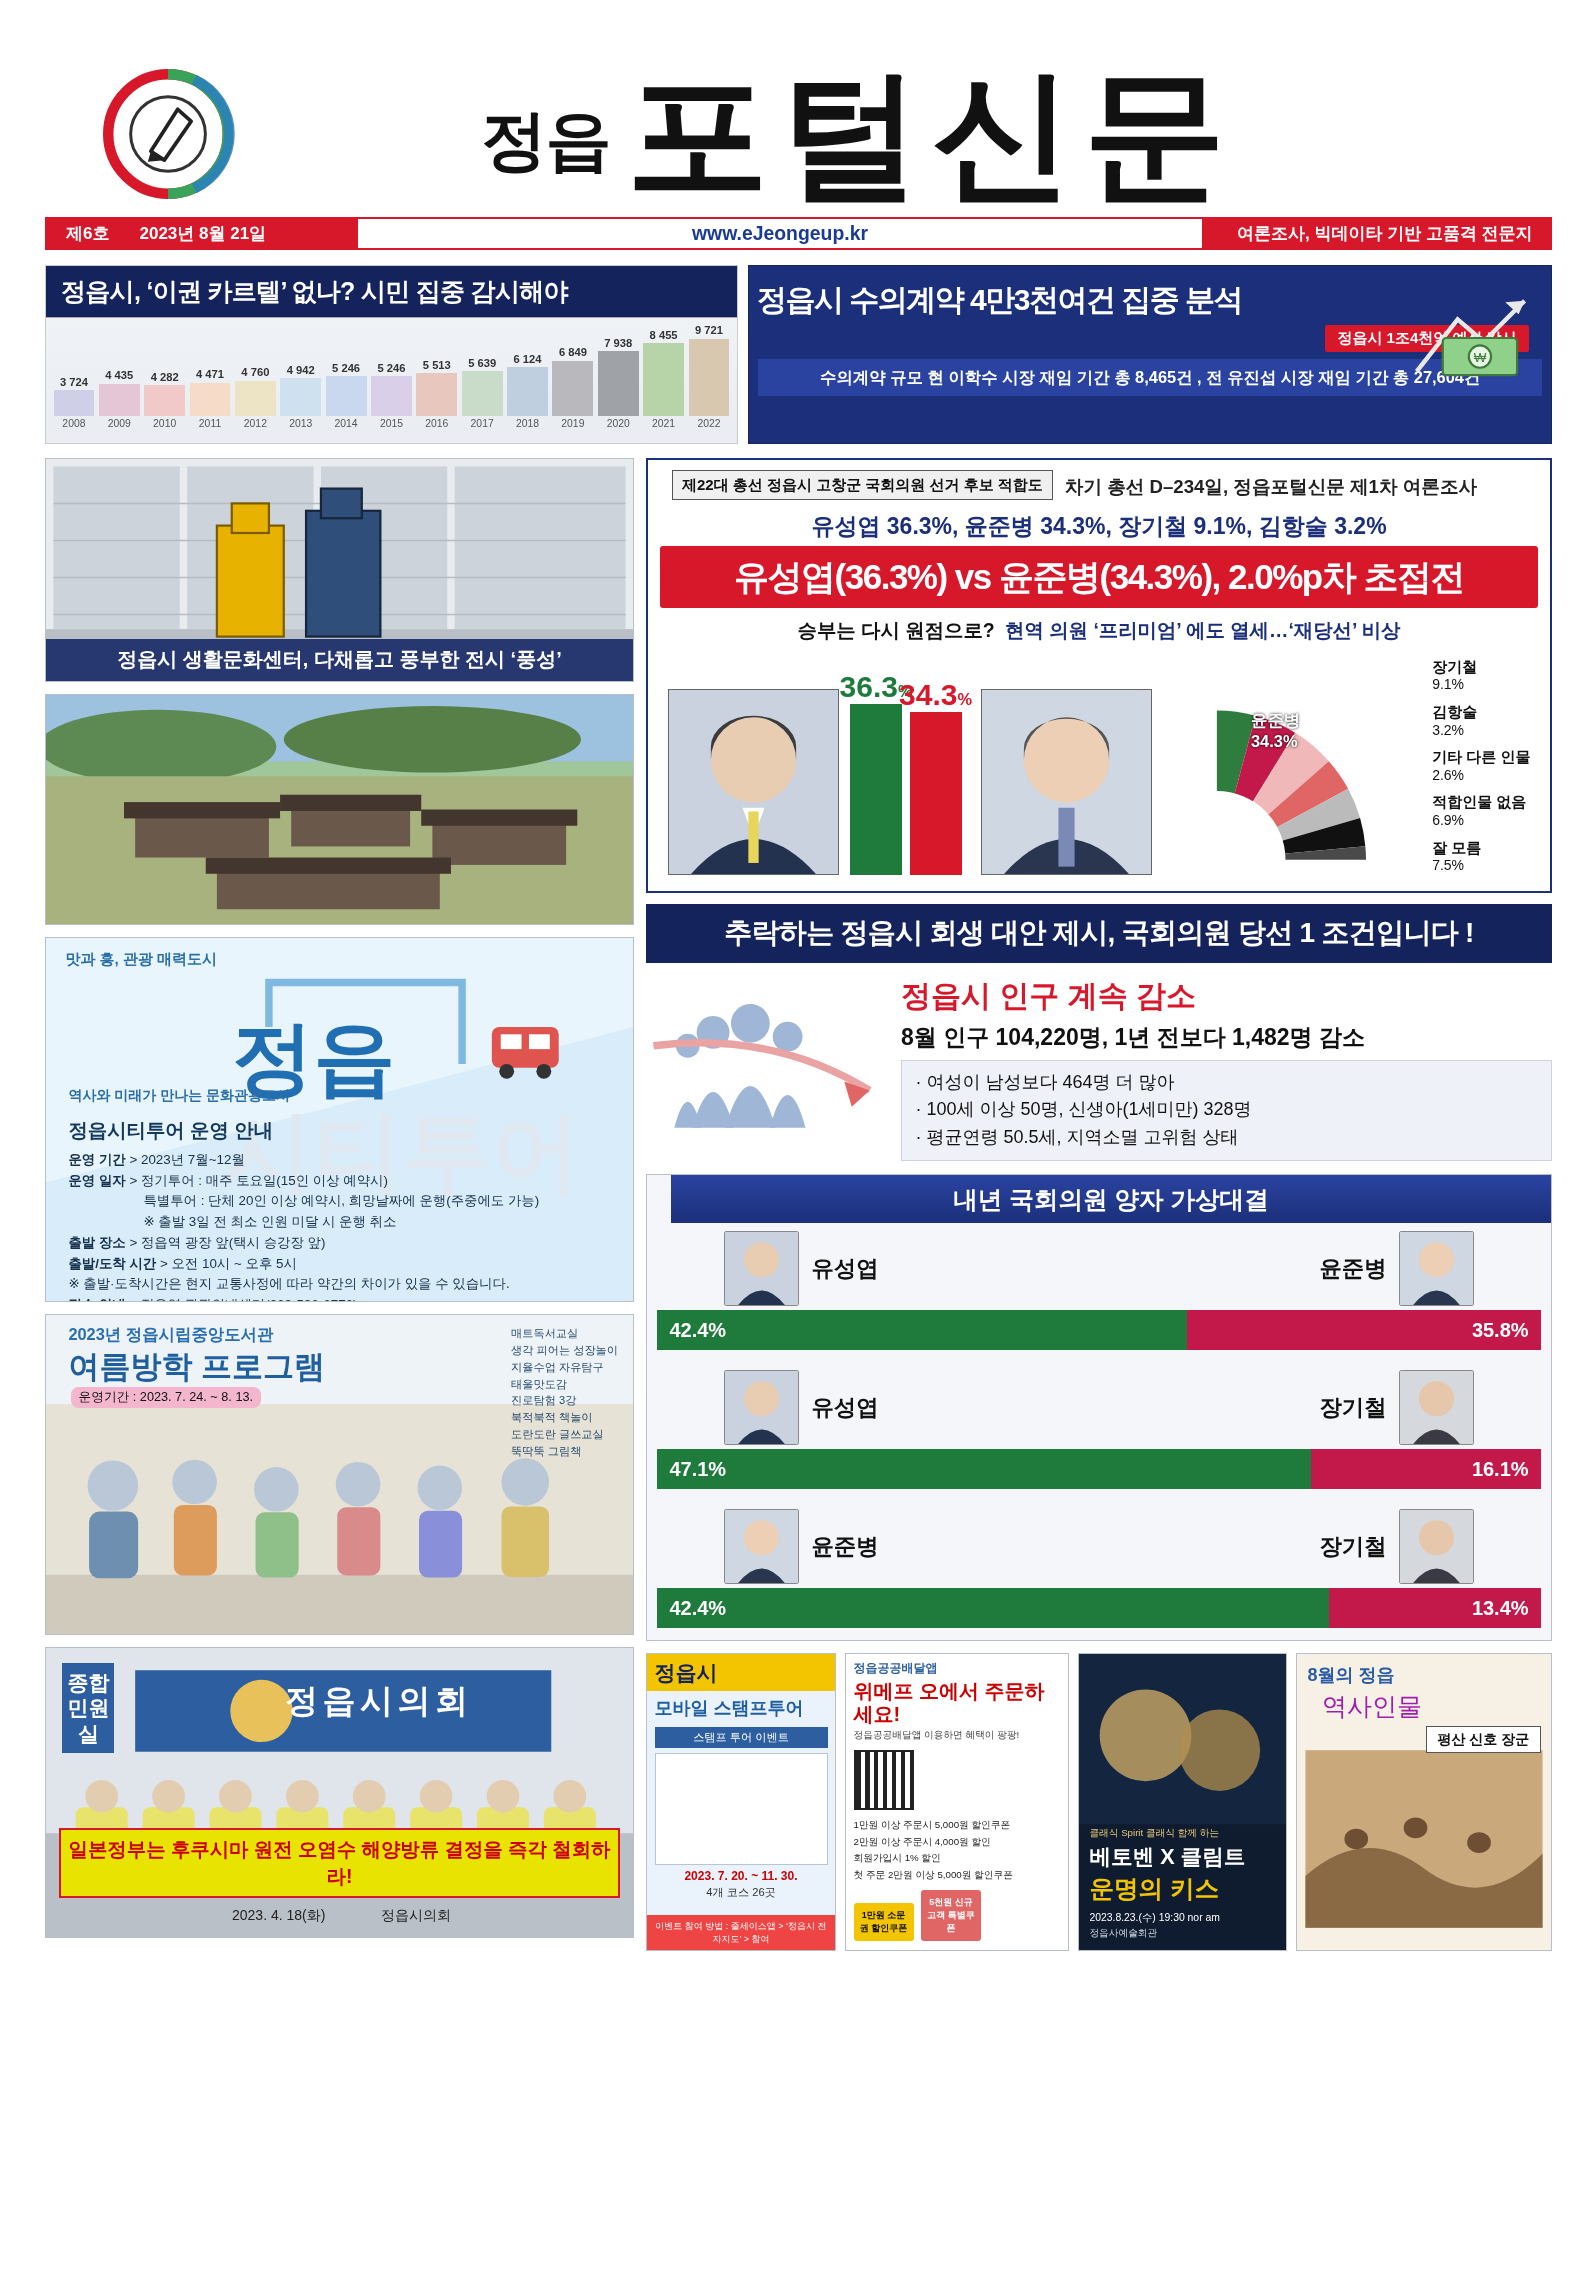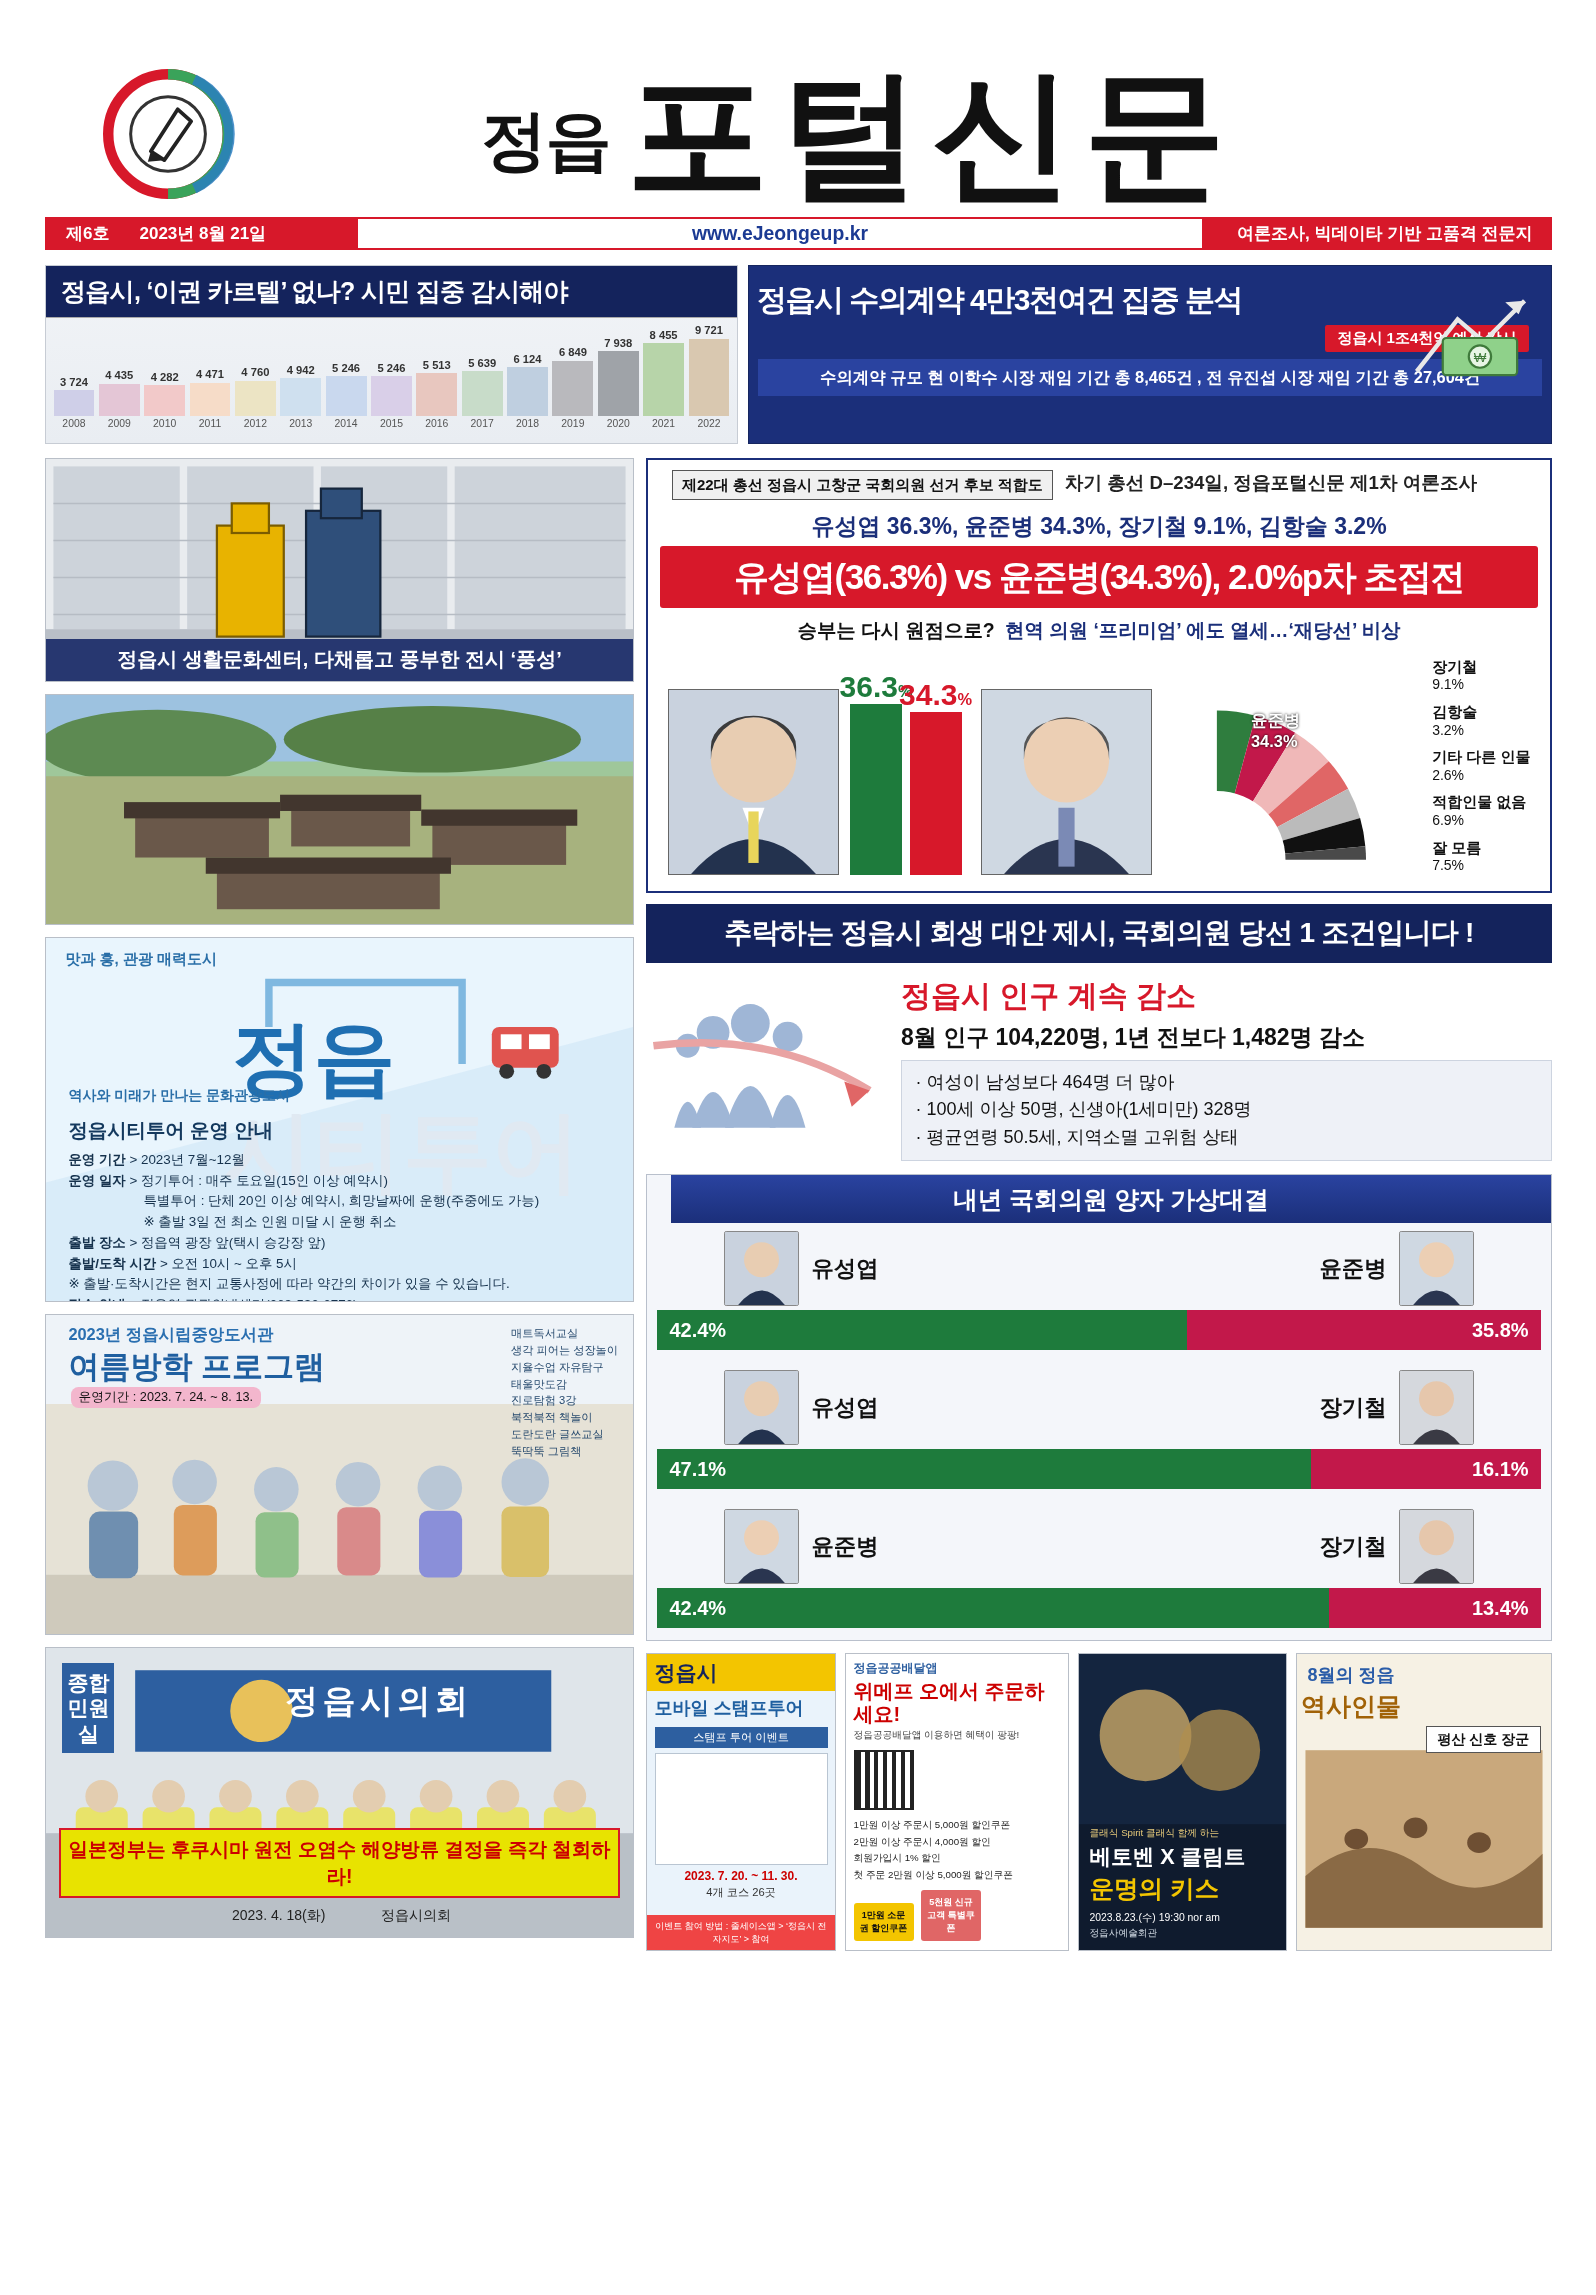--- a/index.html
+++ b/index.html
@@ -52,21 +52,21 @@
   .col-left { width: 589px; }
   .col-right { flex:1; }
 
   .photo { position:relative; border:1.5px solid #b9bfc8; margin-bottom:12px; overflow:hidden;}
   .photo .cap { position:absolute; left:0; right:0; bottom:0; background:rgba(18,36,100,.88); color:#fff;
                 font-size:20px; font-weight:700; text-align:center; padding:7.5px 4.5px;}
   .cap-blue-full { background:#14235c; }
 
   
   .pollbox { border:2.2px solid #1b2f7a; background:#fff; padding:10.4px 12px; }
-  .poll-head { display:flex; align-items:flex-start; gap:12px;padding-left:12px; }
+  .poll-head { display:flex; align-items:flex-end; gap:12px;padding-left:12px; }
   .poll-tag { border:1.5px solid #555; padding:4.5px 9px; font-size:15px; font-weight:700; background:#f0f0f0;}
   .poll-head-txt { font-size:18.6px; font-weight:700; color:#222;}
   .poll-line1 { text-align:center; font-size:23px; color:#1b2f7a; font-weight:700; margin:10.4px 0 4.5px;}
   .poll-red { background:#d7182a; color:#fff; font-size:35px; font-weight:800; text-align:center;
               padding:7.5px 4.5px; letter-spacing:-1.5px; border-radius:3px;}
   .poll-line3 { display:flex; justify-content:center; align-items:center; gap:10.4px; margin-top:9px; font-size:19.4px; font-weight:700;}
   .poll-line3 .em { color:#1b2f7a; }
   .poll-vis { position:relative; height: 231px; margin-top:6px; }
 
   .barpair { position:absolute; left:190px; bottom:6px; display:flex; align-items:flex-end; gap:7.5px;}
@@ -646,21 +646,21 @@
             <rect width="300" height="400" fill="#f6f1e4"></rect>
             <rect x="10" y="130" width="280" height="240" fill="#c9a87c"></rect>
             <path d="M10 300 q70 -70 140 -10 q70 60 140 -20 v100 h-280 z" fill="#8a6a45"></path>
             <g fill="#6e4f33">
                 <circle cx="70" cy="250" r="14"></circle>
                 <circle cx="140" cy="235" r="14"></circle>
                 <circle cx="215" cy="255" r="14"></circle>
               </g>
           </svg>
           <div style="position:absolute;left:10.4px;top:9px;font-size:18px;font-weight:800;color:#2a5ca8">8월의 정읍</div>
-          <div style="position:absolute;left:4px;top:36px;font-size:25px;font-weight:700;color:#a16207">역사인물</div>
+          <div style="position:absolute;left:25px;top:36px;font-size:25px;font-weight:400;color:#a21caf">역사인물</div>
           <div style="position:absolute;right:10.4px;top:72px;background:#fff;border:1.5px solid #555;font-size:14px;font-weight:700;padding:3.7px 10.4px">평산 신호 장군</div>
         </div>
       </div>
 
     </div>
   </div>
 </div>
 
 
 </body></html>

